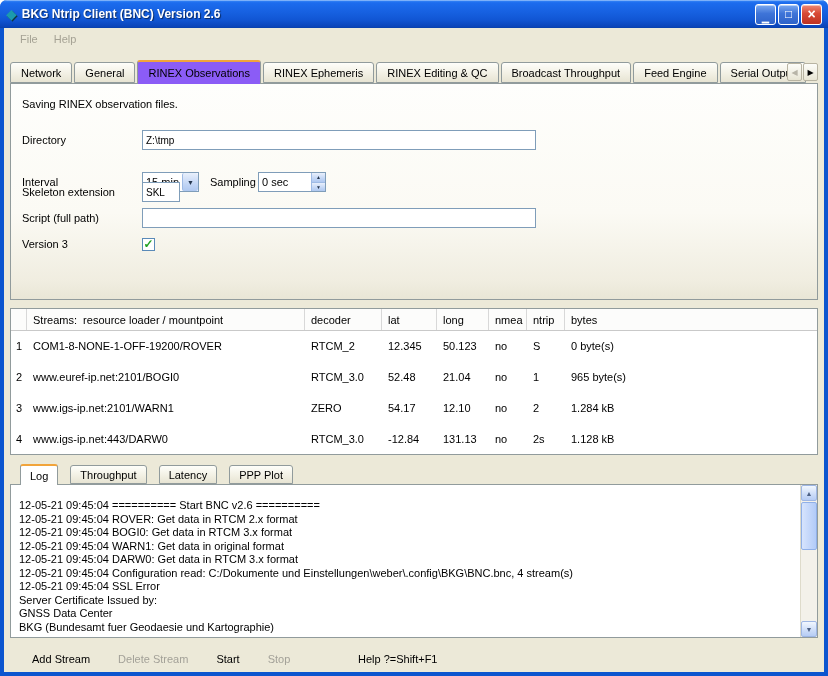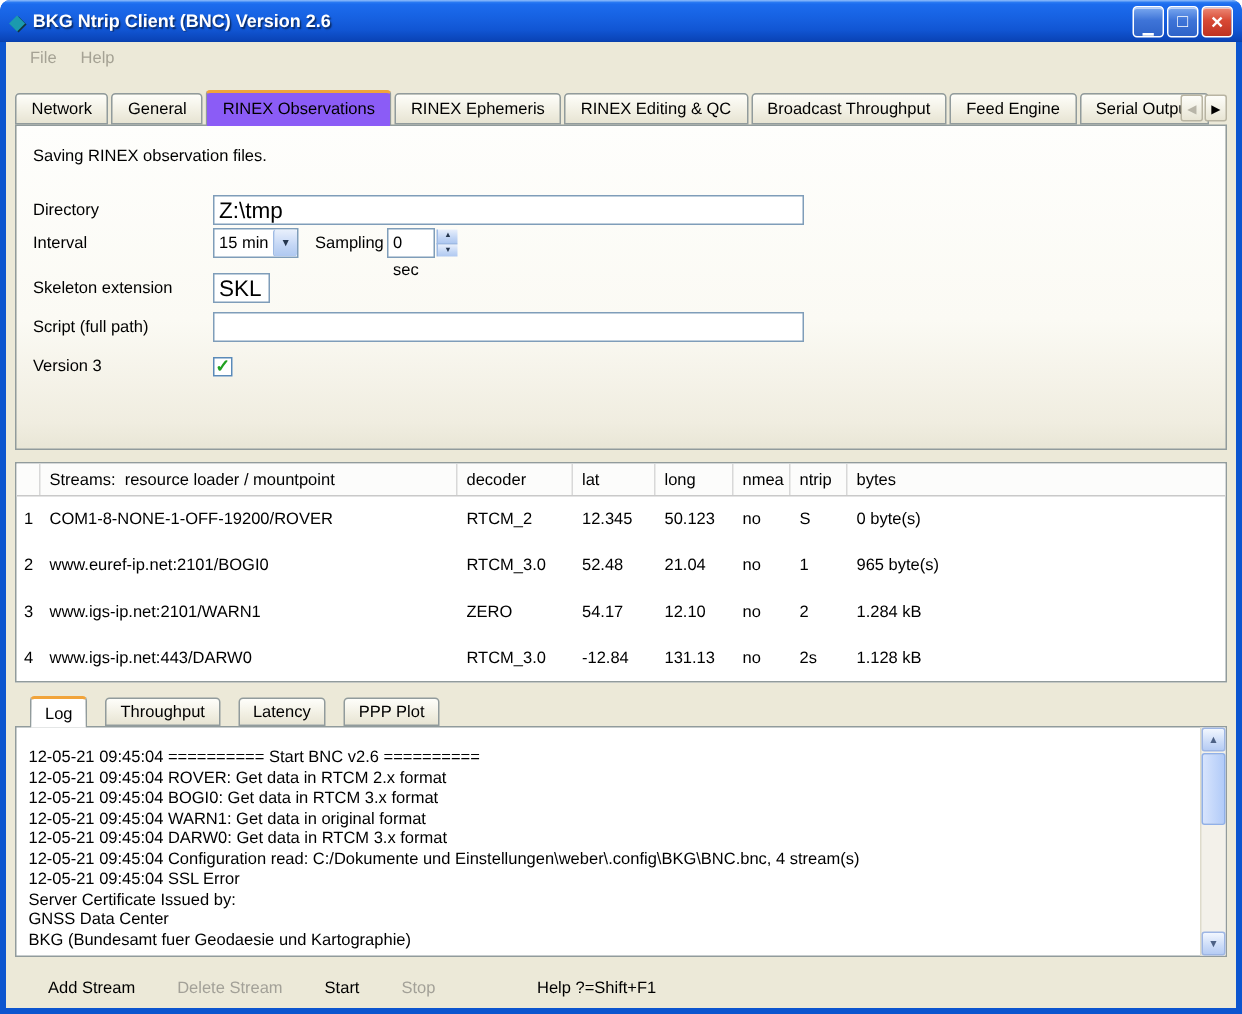--- a/index.html
+++ b/index.html
@@ -65,30 +65,30 @@
     position: absolute; left: 6px; right: 6px; top: 55px; height: 217px;
     border: 1px solid #919B9C;
     background: linear-gradient(180deg, #FEFEFC 0%, #FBFAF4 60%, #F0EDE0 92%, #E9E6D6 100%);
     z-index: 3;
   }
   .desc { position: absolute; left: 11px; top: 14px; }
   .frow { position: absolute; left: 11px; right: 11px; height: 20px; display: flex; align-items: center; }
   .flabel { width: 120px; flex: 0 0 120px; }
   .input {
     height: 20px; border: 1px solid #7F9DB9; background: #fff; padding: 2px 3px;
-    font-family: "Liberation Sans", sans-serif; font-size: 15px; color: #000; outline: none;
+    font-family: "Liberation Sans", sans-serif; font-size: 10px; color: #000; outline: none;
   }
   .combo { width: 57px; height: 20px; border: 1px solid #7F9DB9; background: #fff; display: flex; align-items: center; }
   .combo .val { flex: 1; padding-left: 3px; }
   .combo .drop {
     flex: 0 0 16px; height: 18px; margin: 0; display: flex; align-items: center; justify-content: center;
     background: linear-gradient(#E9F0FC, #C3D6F5 60%, #AFC8F0); border-left: 1px solid #9EBAE4;
     font-size: 7px; color: #25364E; border-radius: 2px; cursor: default;
   }
-  .spin { width: 32px; height: 20px; border: 1px solid #7F9DB9; background: #fff; display: flex; gap: 12px; }
+  .spin { width: 68px; height: 20px; border: 1px solid #7F9DB9; background: #fff; display: flex; gap: 12px; }
   .spin .val { flex: 1; padding-left: 3px; line-height: 18px; }
   .spin .btns { flex: 0 0 14px; display: flex; flex-direction: column; }
   .spin .btns div {
     flex: 1; display: flex; align-items: center; justify-content: center; font-size: 5px; color: #25364E;
     background: linear-gradient(#E9F0FC, #C3D6F5 60%, #AFC8F0); border-left: 1px solid #9EBAE4; cursor: default;
   }
   .spin .btns div + div { border-top: 1px solid #9EBAE4; }
   .checkbox {
     width: 13px; height: 13px; border: 1px solid #5A8AB8; background: #fff;
     display: flex; align-items: center; justify-content: center;
@@ -193,21 +193,21 @@
     </div>
 
     <div class="panel">
       <div class="desc">Saving RINEX observation files.</div>
 
       <div class="frow" style="top:46px;">
         <span class="flabel">Directory</span>
         <input class="input" style="width: 394px;" value="Z:\tmp">
       </div>
 
-      <div class="frow" style="top:68px;align-items:center;">
+      <div class="frow" style="top:88px;align-items:center;">
         <span class="flabel">Interval</span>
         <span class="combo">
           <span class="val">15 min</span>
           <span class="drop">▼</span>
         </span>
         <span style="margin-left:11px; width:44px;">Sampling</span>
         <span class="spin" style="margin-left:4px;">
           <span class="val">0 sec</span>
           <span class="btns">
             <div>▲</div>

